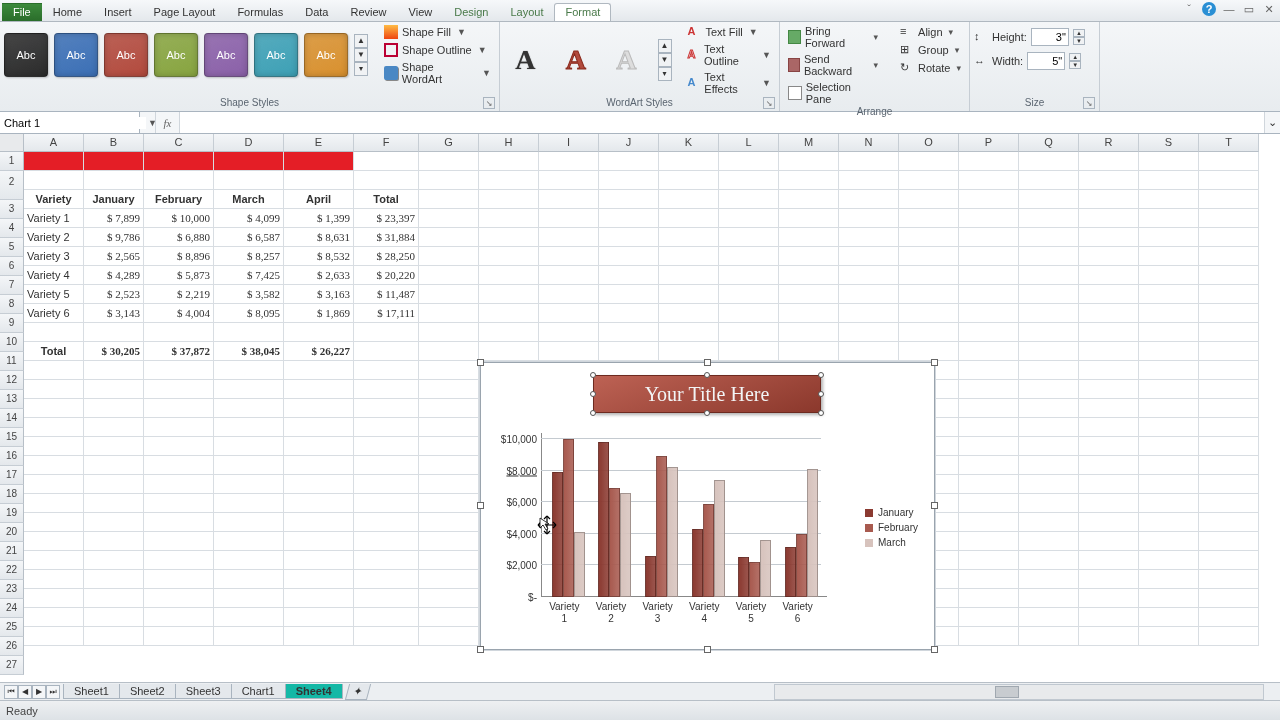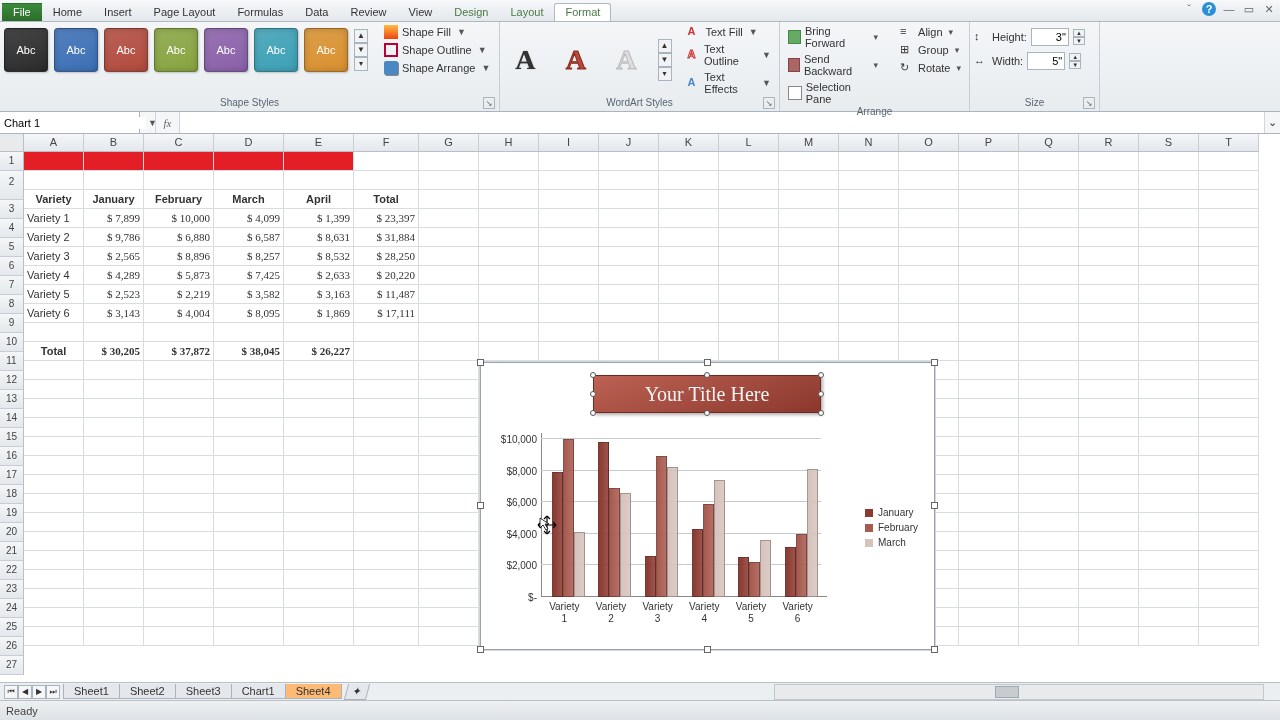--- a/index.html
+++ b/index.html
@@ -92,21 +92,21 @@
   .legend{position:absolute;right:16px;top:140px;font-size:10px;}
   .legend div{display:flex;align-items:center;gap:5px;margin:4px 0;}
   .legend .sw{width:8px;height:8px;}
   .axis-line{position:absolute;background:#888;}
   
   
   .sheetbar{position:absolute;left:0;bottom:20px;height:18px;width:100%;background:#eceff2;border-top:1px solid #b7bfc7;display:flex;align-items:center;}
   .sheetnav{display:flex;margin-left:4px;}
   .sheetnav span{width:14px;height:14px;border:1px solid #a9b4bf;margin:0;font-size:8px;text-align:center;line-height:12px;background:#f4f6f8;cursor:pointer;}
   .sheettab{padding:1px 10px;border:1px solid #a9b4bf;border-top:none;background:#e4e8ec;font-size:11px;cursor:pointer;margin-left:-1px;}
-  .sheettab.active{background:#fdba74;font-weight:normal;}
+  .sheettab.active{background:#14b8a6;font-weight:bold;}
   .sheettab.new{width:22px;padding:1px 0;text-align:center;transform:skewX(-15deg);margin-left:4px;}
   .hscroll{position:absolute;right:16px;bottom:0;height:16px;width:490px;background:#e8eaec;border:1px solid #c0c8d0;}
   .hscroll .thumb{position:absolute;left:220px;top:1px;width:24px;height:12px;background:#c8ccd0;border:1px solid #a0a8b0;}
   
   
   .status{position:absolute;bottom:0;left:0;right:0;height:20px;background:linear-gradient(#eef0f2,#dde2e6);border-top:1px solid #b7bfc7;display:flex;align-items:center;padding:0 6px;font-size:11px;color:#444;}
   .status .right{margin-left:auto;display:flex;align-items:center;gap:2px;}
   .viewbtn{width:18px;height:14px;border:1px solid #a0a8b0;background:#f4f6f8;cursor:pointer;}
   .zoom-slider{width:100px;height:14px;position:relative;margin:0 6px;}
   .zoom-slider .track{position:absolute;left:0;right:0;top:6px;height:2px;background:#b0b8c0;}
@@ -163,21 +163,21 @@
             <span>Shape Fill</span>
             <span class="dd">▼</span>
           </div>
         <div class="item">
             <span class="mini-ic" style="border:2px solid #b03;"></span>
             <span>Shape Outline</span>
             <span class="dd">▼</span>
           </div>
         <div class="item">
             <span class="mini-ic" style="background:#4a88c4;border-radius:2px;box-shadow:1px 1px #888;"></span>
-            <span>Shape Arrange</span>
+            <span>Shape WordArt</span>
             <span class="dd">▼</span>
           </div>
       </div>
     </div>
     <div class="group-label"><span>Shape Styles</span><span class="launcher">↘</span></div>
   </div>
 
   <div class="group wordart">
     <div class="wa-row">
       <div class="wa-swatch" style="color:#333;text-shadow:0 0 1px #666;">A</div>
@@ -932,21 +932,21 @@
         <div class="ct-h" style="left:50%;bottom:-4px;margin-left:-3px;"></div>
       <div class="ct-h" style="left:-4px;top:50%;margin-top:-3px;"></div>
         <div class="ct-h" style="right:-4px;top:50%;margin-top:-3px;"></div>
     </div>
 
     <div class="yaxis" id="yaxis">
         <div style="top: 158px;">$-</div>
         <div style="top: 126.4px;">$2,000</div>
         <div style="top: 94.8px;">$4,000</div>
         <div style="top: 63.2px;">$6,000</div>
-        <div style="top: 31.6px;">$8,000</div>
+        <div style="top: 31.6px; text-decoration: underline;">$8,000</div>
         <div style="top: 0px;">$10,000</div>
       </div>
     <div class="plot" id="plot">
       <div class="axis-line" style="left:0;top:-6px;bottom:0;width:1px;"></div>
       <div class="axis-line" style="left:0;right:-6px;bottom:0;height:1px;"></div>
     <div class="gridline" style="bottom: 31.6px;"></div>
         <div class="gridline" style="bottom: 63.2px;"></div>
         <div class="gridline" style="bottom: 94.8px;"></div>
         <div class="gridline" style="bottom: 126.4px;"></div>
         <div class="gridline" style="bottom: 158px;"></div>

